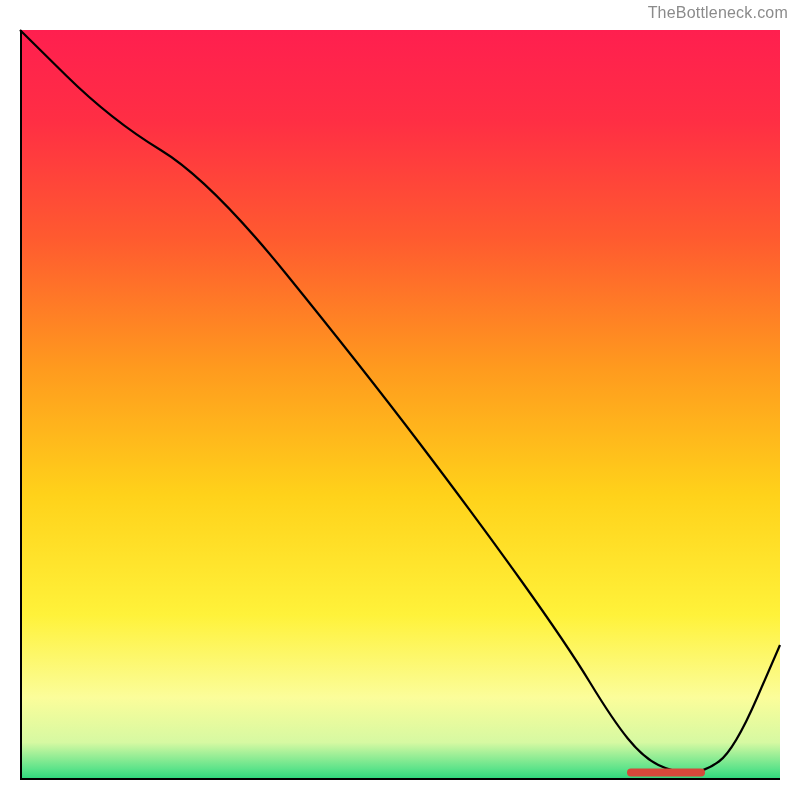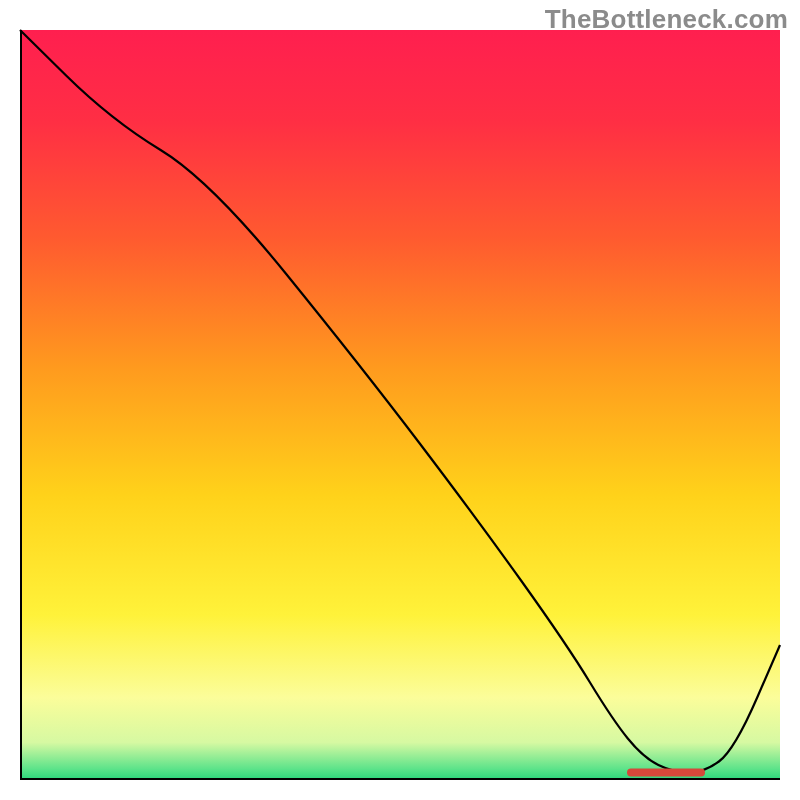--- a/index.html
+++ b/index.html
@@ -13,22 +13,22 @@
   }
   .wrap {
     position: relative;
     width: 800px;
     height: 800px;
   }
   .watermark {
     position: absolute;
     top: 4px;
     right: 12px;
-    font-size: 26px;
-    font-weight: 700;
+    font-size: 16px;
+    font-weight: 400;
     color: #8b8b8b;
     letter-spacing: 0.2px;
     user-select: none;
   }
   
   .plot {
     position: absolute;
     left: 20px;
     top: 30px;
     width: 760px;

